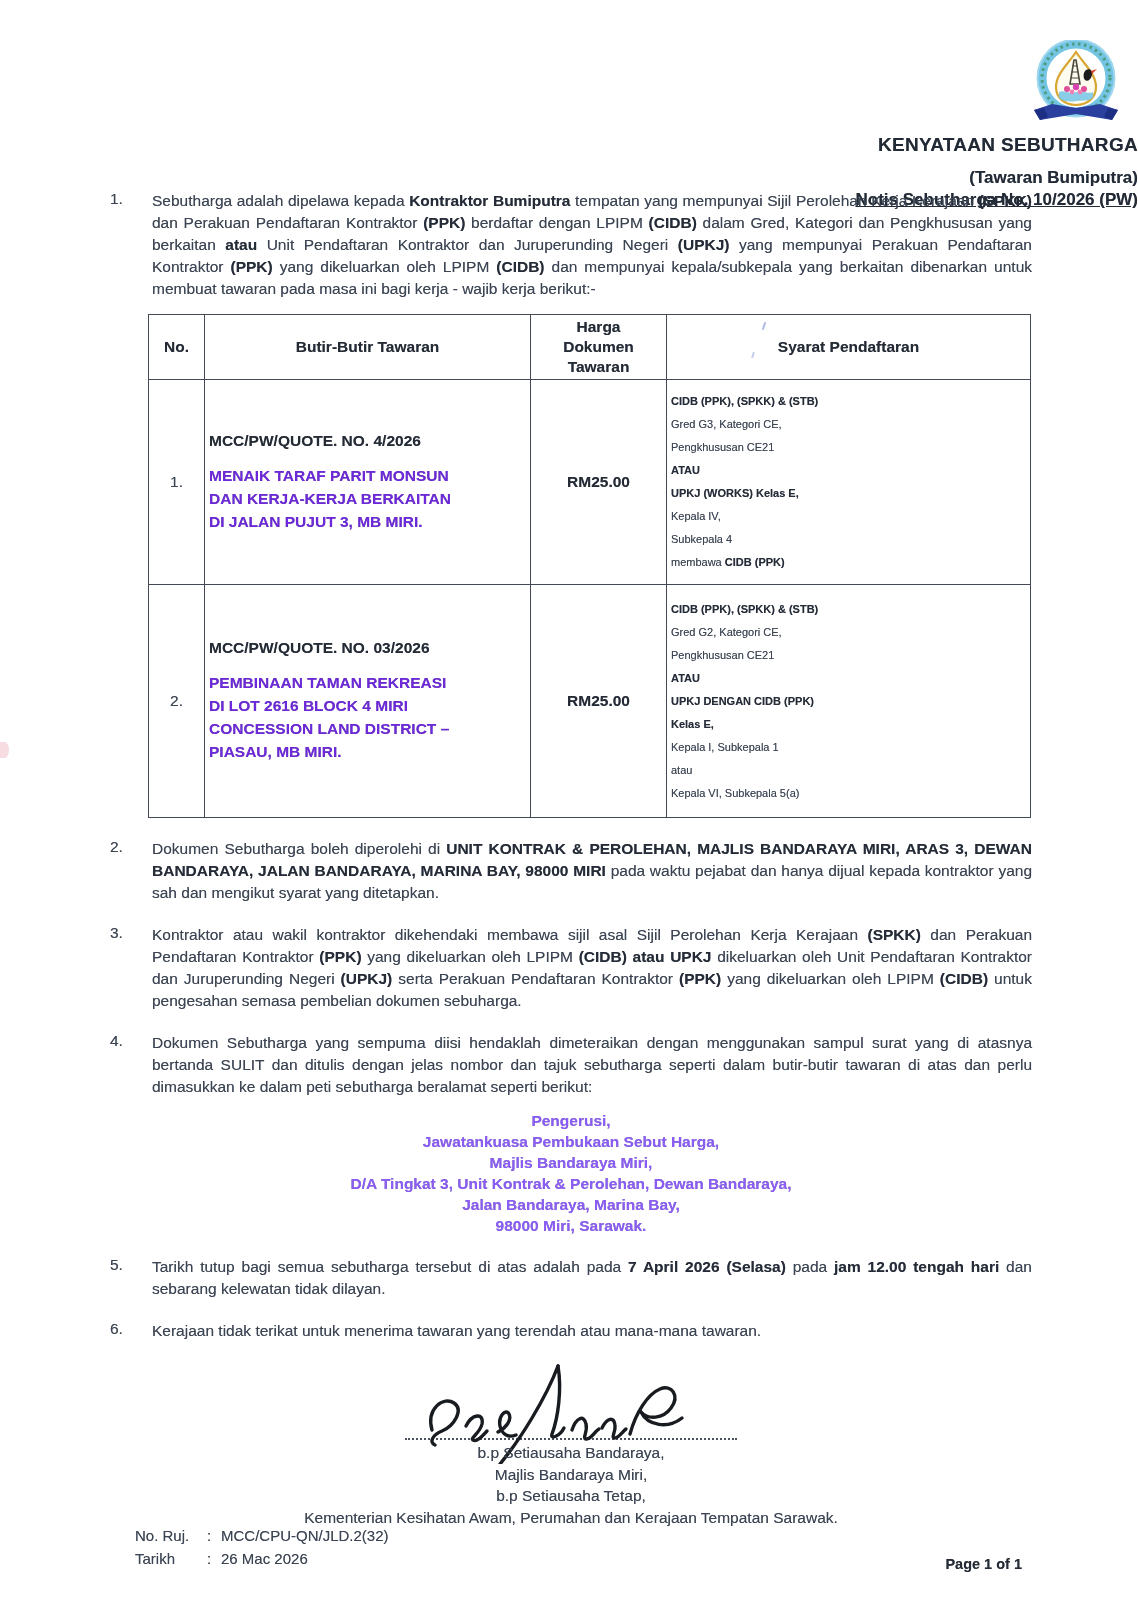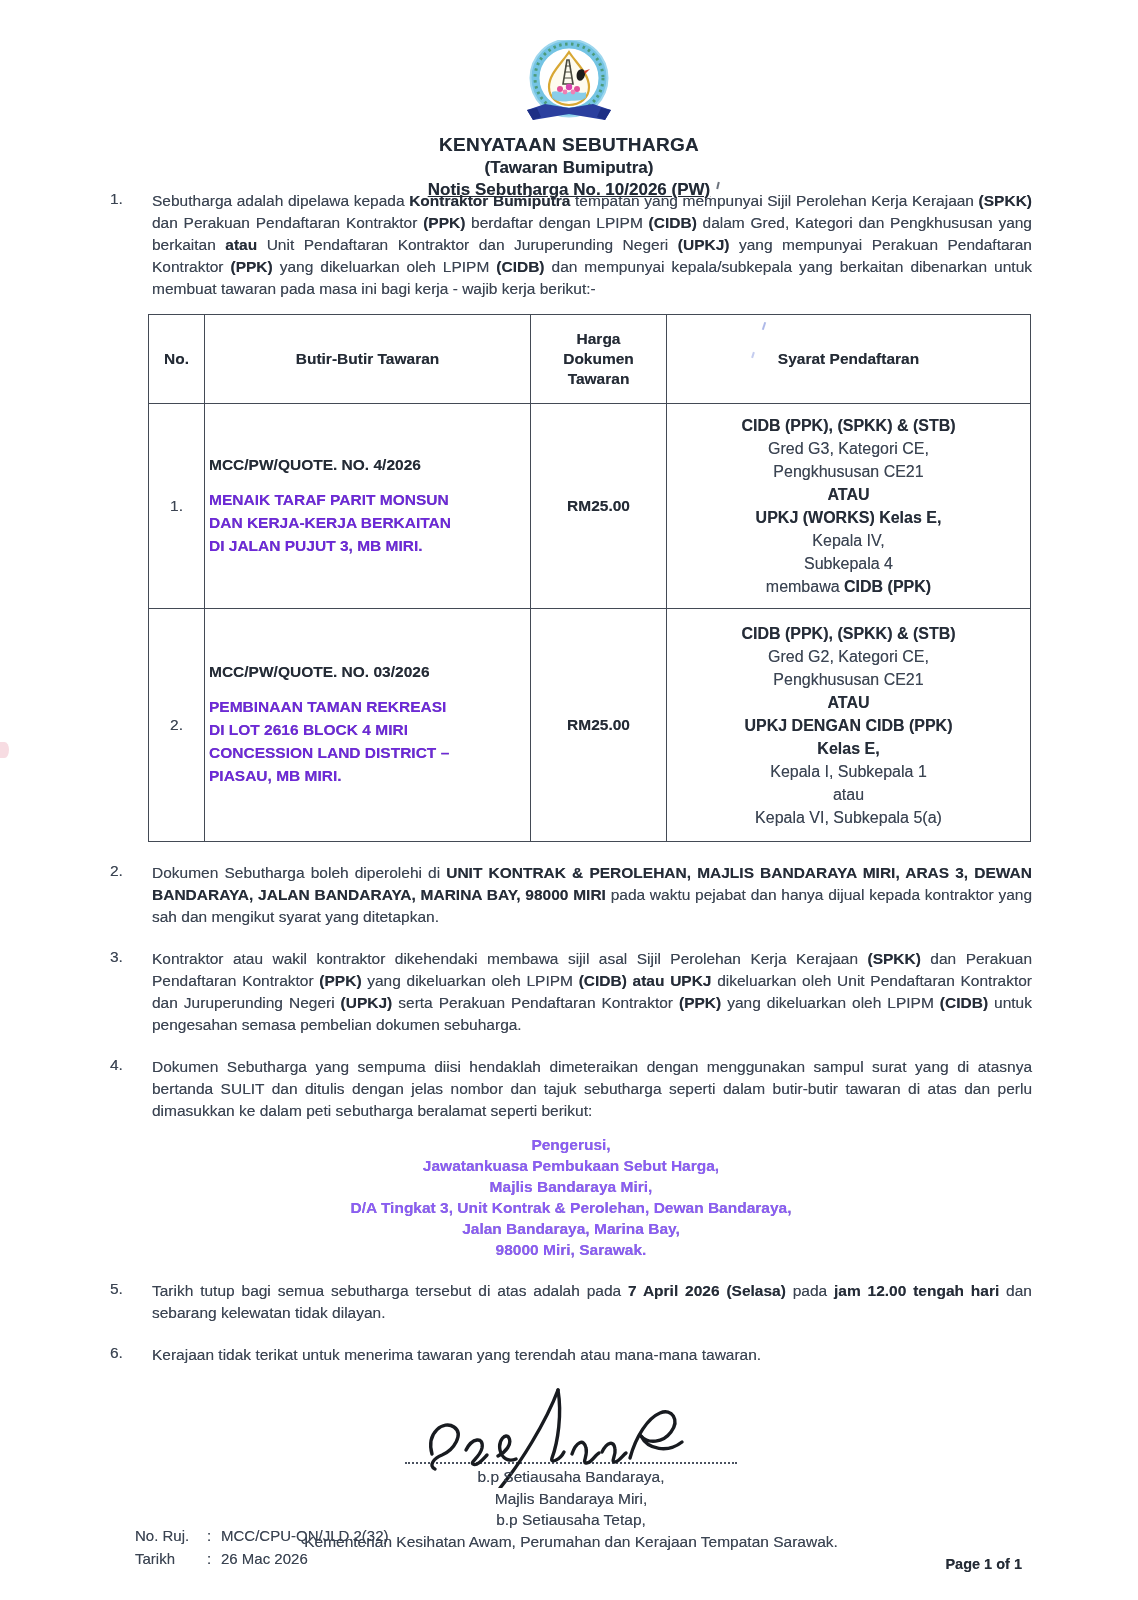--- a/index.html
+++ b/index.html
@@ -7,43 +7,43 @@
     position:relative;
     width:1138px;height:1600px;
     background:#ffffff;
     font-family:"Liberation Sans","DejaVu Sans",sans-serif;
     color:#3b4452;
     overflow:hidden;
     text-shadow:0 0 0.6px rgba(52,62,78,.55);
   }
   .b{font-weight:700;color:#252c37;}
   
-  .header{position:absolute;top:40px;left:0;width:100%;text-align:center;}
+  .header{position:absolute;top:40px;left:0;width:100%;text-align:right;}
   .logo{display:inline-block;width:124px;height:88px;}
   .title1{font-size:19px;font-weight:700;color:#222a35;letter-spacing:.3px;margin-top:2px;}
-  .title2{font-size:17px;font-weight:700;color:#222a35;margin-top:2px;}
+  .title2{font-size:17px;font-weight:700;color:#222a35;margin-top:12px;}
   .title3{font-size:17px;font-weight:700;color:#222a35;margin-top:2px;position:relative;display:inline-block;text-decoration:underline;}
   .title3 .tick{position:absolute;right:-9px;top:2px;width:2px;height:7px;background:#3b4452;transform:rotate(14deg);opacity:.75;}
   
   .content{position:absolute;top:190px;left:110px;width:922px;}
   .clause{display:flex;margin-top:20px;}
   .clause:first-child{margin-top:0;}
   .clause .num{flex:0 0 42px;font-size:15.5px;}
   .clause .ptext{flex:1;font-size:15.5px;line-height:22px;text-align:justify;}
   
   table.offer{border-collapse:collapse;margin:14px 0 0 38px;table-layout:fixed;width:882px;}
   table.offer td,table.offer th{border:1.6px solid #434a55;vertical-align:middle;padding:4px;}
-  table.offer th{font-size:15.5px;font-weight:700;color:#242b35;text-align:center;white-space:pre-line;line-height:20px;height:58px;padding:14px;}
+  table.offer th{font-size:15.5px;font-weight:700;color:#242b35;text-align:center;white-space:pre-line;line-height:20px;height:58px;padding:2px;}
   td.c-no{text-align:center;font-size:15.5px;}
   td.c-butir{padding:10px 10px 10px 16px;}
   .butir-ref{font-weight:700;color:#242b35;font-size:15.5px;margin-bottom:14px;}
   .butir-title{font-weight:700;color:#6d28d9;font-size:15.5px;line-height:23px;white-space:pre-line;}
   td.c-price{text-align:center;font-weight:700;color:#242b35;font-size:15.5px;}
   td.c-syarat{padding:7px 4px;vertical-align:top;}
-  .syarat-line{font-size:16px;line-height:23px;text-align:center;}
+  .syarat-line{font-size:11px;line-height:23px;text-align:left;}
   tr.r1 td{height:196px;}
   tr.r2 td{height:224px;}
   
   .address{margin-top:12px;text-align:center;font-weight:700;color:#8b5cf6;font-size:15.5px;line-height:21px;white-space:pre-line;}
   .sigblock{margin-top:18px;text-align:center;position:relative;}
   .sig-svg{display:block;margin:0 auto;margin-left:300px;}
   .dotline{width:332px;margin:-26px auto 0 auto;border-bottom:2.4px dotted #4a5260;height:0;}
   .sig-name{margin-top:4px;font-weight:700;color:#242b35;font-size:16.5px;}
   .sig-lines{margin-top:2px;font-size:15.5px;line-height:21.5px;white-space:pre-line;}
   

